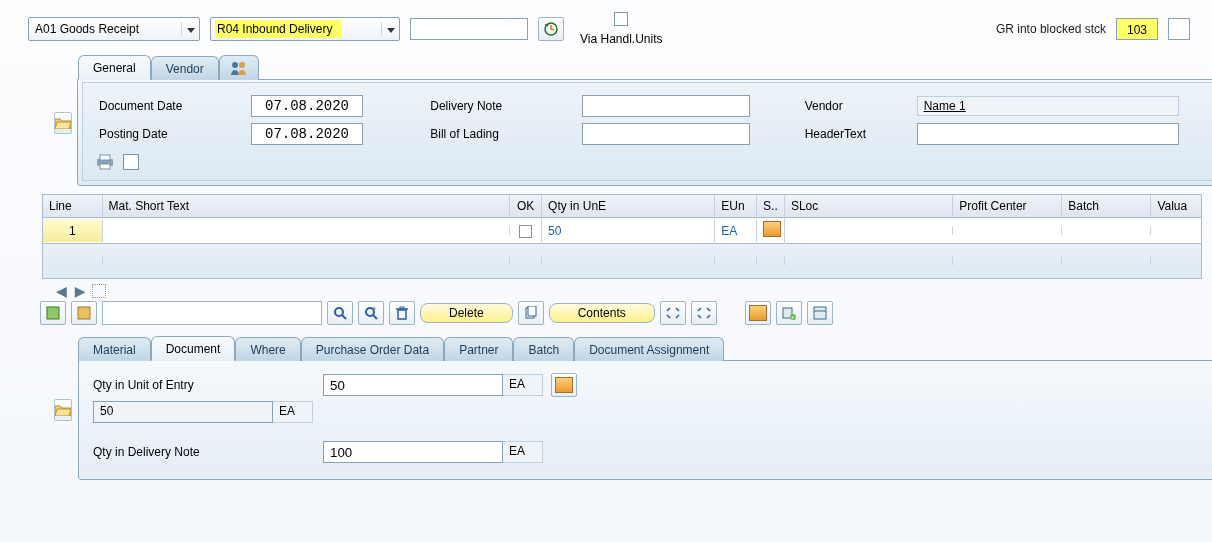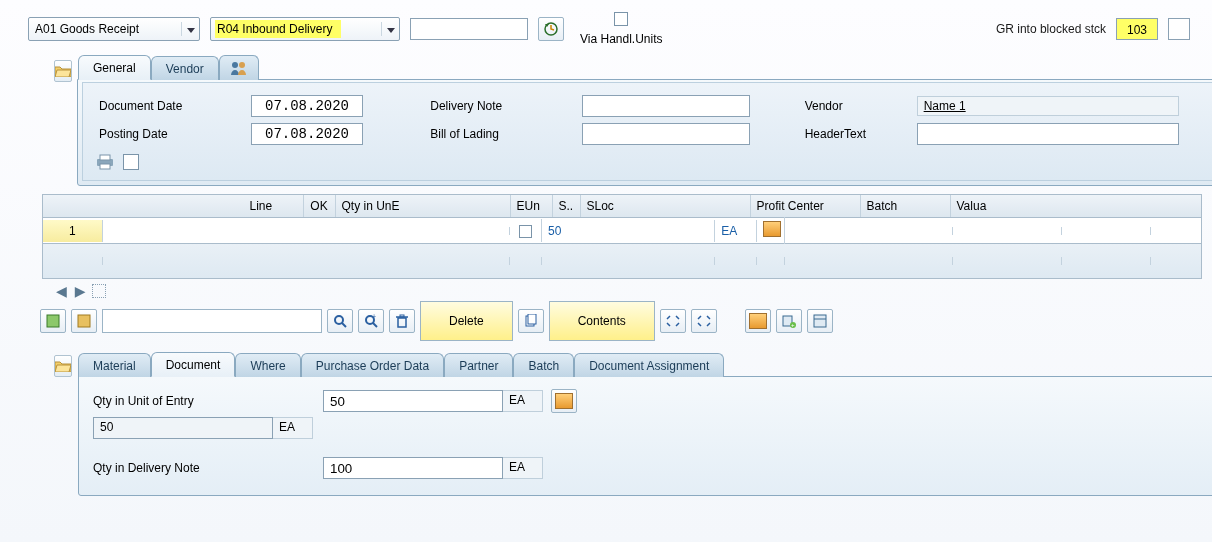--- a/index.html
+++ b/index.html
@@ -10,21 +10,21 @@
   .dd-text{padding:0 14px 0 6px;flex:1;}
   .dd-caret{width:18px;text-align:center;border-left:1px solid #cad7e1;}
   .caret-down{display:inline-block;width:0;height:0;border-left:4px solid transparent;border-right:4px solid transparent;border-top:5px solid #334;}
   .hl{background:#ffff66;}
   .inp{border:1px solid #8aa1b4;height:22px;background:#fff;padding:0 4px;}
   .icon-btn{width:26px;height:24px;border:1px solid #9bb4c6;background:linear-gradient(#fff,#e7eef5);display:flex;align-items:center;justify-content:center;border-radius:2px;}
   .chk{width:14px;height:14px;border:1px solid #7a94a9;background:#fff;display:inline-block;vertical-align:middle;}
   .rlabel{margin-left:auto;color:#1a1a1a;}
   .code-box{border:1px solid #8aa1b4;background:#ffff66;padding:2px 10px;text-align:right;min-width:40px;height:22px;line-height:18px;}
   .code-box2{border:1px solid #8aa1b4;background:#fff;width:22px;height:22px;}
-  .section{display:flex;align-items:flex-start;padding-left:46px;}
+  .section{display:flex;align-items:center;padding-left:46px;}
   .folder-btn{width:28px;height:22px;border:1px solid #b0c3d1;background:linear-gradient(#fff,#e4edf4);display:flex;align-items:center;justify-content:center;margin:4px 6px 0 8px;border-radius:2px;}
   .folder-svg{width:16px;height:12px;}
   .tabs{display:flex;align-items:flex-end;margin-top:0;}
   .tab{padding:5px 14px 4px;border:1px solid #8aa9c0;border-bottom:none;border-top-left-radius:6px;border-top-right-radius:6px;margin-right:0px;position:relative;top:1px;}
   .tab.inactive{background:linear-gradient(#e0ecf5,#c0d5e5);color:#1b3c57;}
   .tab.active{background:linear-gradient(#f8fbfd,#e8f0f7);border-bottom:1px solid #e8f0f7;}
   .tab.icon{padding:4px 10px;}
   .panel-out{border:1px solid #8aa9c0;border-radius:0 3px 3px 3px;background:linear-gradient(#f5f9fc,#dfeaf3);padding:2px 4px 4px 4px;margin-left:-1px;}
   .panel-in{border:1px solid #bcd0df;background:linear-gradient(#edf3f9,#dde9f3);padding:8px 10px;}
   .panel-in td{padding:2px 4px;white-space:nowrap;vertical-align:middle;}
@@ -42,21 +42,21 @@
   .grow{display:flex;border:1px solid #aabccb;border-top:none;height:26px;align-items:center;}
   .grow.empty{background:linear-gradient(#e9f0f6,#dee9f2);height:35px;}
   .lineno{background:linear-gradient(#fffac8,#f7ec9f);text-align:center;}
   .cell-l{width:60px;}.cell-mat{width:412px;}.cell-ok{width:32px;text-align:center;}.cell-qty{width:175px;}.cell-eun{width:42px;}.cell-s{width:28px;}.cell-sloc{width:170px;}.cell-pc{width:110px;}.cell-batch{width:90px;}.cell-val{width:50px;}
   .blue-link{color:#1a5fa7;}
   .stock-icon{width:18px;height:16px;border:1px solid #a07030;background:linear-gradient(#ffcf7a,#e89a30);display:inline-block;}
   .pager{display:flex;align-items:center;gap:4px;margin:4px 0 0 54px;}
   .pg-btn{color:#5a7890;font-size:14px;padding:0 2px;}
   .toolbar2{display:flex;align-items:center;gap:5px;margin:2px 0 0 40px;}
   .tb-btn{width:26px;height:24px;border:1px solid #9bb4c6;background:linear-gradient(#fff,#e7eef5);display:flex;align-items:center;justify-content:center;border-radius:2px;}
-  .tb-wide{height:40px;border:1px solid #9bb4c6;background:linear-gradient(#fffce0,#fff08a);padding:0 28px;display:flex;align-items:center;border-radius:0;}
+  .tb-wide{height:20px;border:1px solid #9bb4c6;background:linear-gradient(#fffce0,#fff08a);padding:0 28px;display:flex;align-items:center;border-radius:8px;}
   .tb-input{flex:0 0 220px;height:24px;border:1px solid #9bb4c6;background:#fff;}
   
   .detail{margin-top:10px;}
   .dpanel{border:1px solid #8aa9c0;background:linear-gradient(#f5f9fc,#e4eef6);padding:12px 14px;border-radius:0 3px 3px 3px;min-height:110px;}
   .drow{display:flex;align-items:center;margin-bottom:4px;gap:0;}
   .dlab{width:230px;}
   .dinp{width:180px;border:1px solid #8aa1b4;background:#fff;padding:2px 6px;height:22px;}
   .dunit{width:40px;border:1px solid #bfcfdb;background:#eff4f8;padding:2px 6px;height:22px;border-left:none;}
   svg{display:block;}
   .person-icon{width:18px;height:16px;}
@@ -150,20 +150,21 @@
             <span class="small-chk"></span>
           </div>
         </div>
       </div>
     </div>
   </div>
 
   <div class="grid-wrap">
     <div class="ghead">
       <div class="gcell cell-l">Line</div>
+      <div class="gcell cell-mat">Mat. Short Text</div>
       <div class="gcell cell-ok">OK</div>
       <div class="gcell cell-qty">Qty in UnE</div>
       <div class="gcell cell-eun">EUn</div>
       <div class="gcell cell-s">S..</div>
       <div class="gcell cell-sloc">SLoc</div>
       <div class="gcell cell-pc">Profit Center</div>
       <div class="gcell cell-batch">Batch</div>
       <div class="gcell cell-val" style="border-right:none">Valua</div>
     </div>
     <div class="grow" style="background:#fff;">

